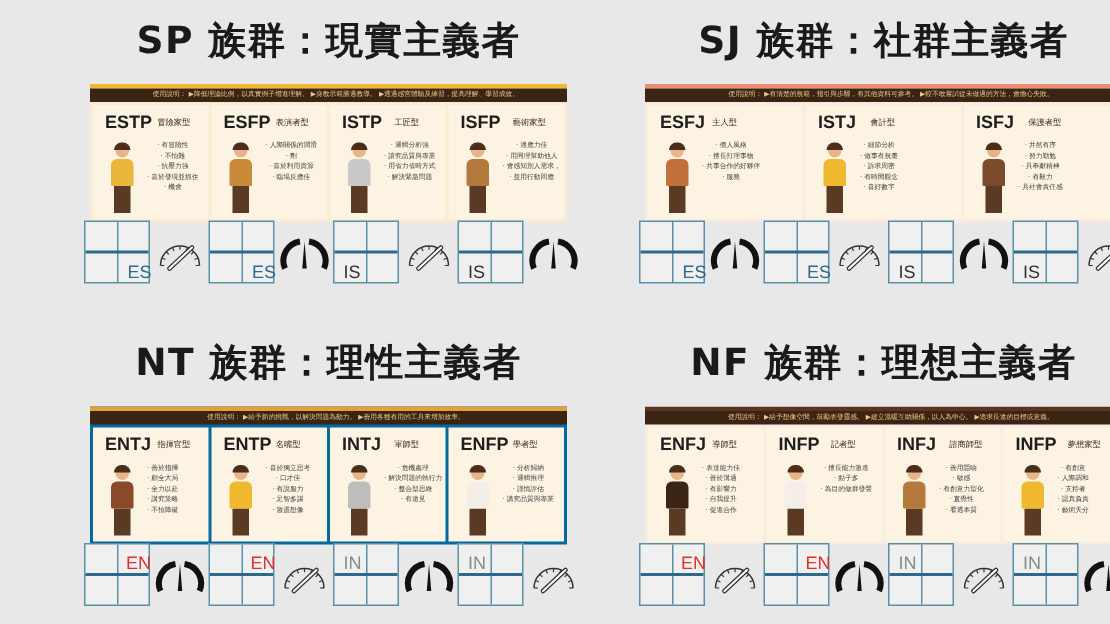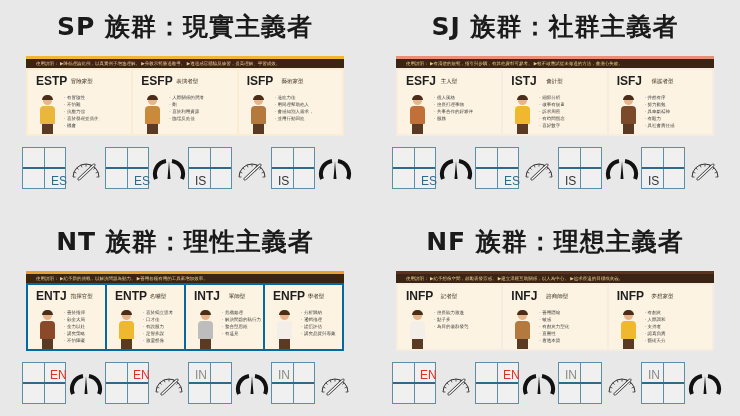--- a/index.html
+++ b/index.html
@@ -1,26 +1,26 @@
 <!DOCTYPE html>
 <html><head>
 <meta charset="utf-8">
 <style>
   * { box-sizing: border-box; margin: 0; padding: 0; }
   html, body { width: 740px; height: 416px; background: #e8e8e8; overflow: hidden; }
   body { font-family: "DejaVu Sans", "Liberation Sans", sans-serif; position: relative; }
-  .quad { position: absolute; width: 370px; height: 208px; }
+  .quad { position: absolute; width: 370px; height: 208px; margin-left: 34px; }
   .q-sp { left: 0; top: 0; }
   .q-sj { left: 370px; top: 0; }
   .q-nt { left: 0; top: 215px; }
   .q-nf { left: 370px; top: 215px; }
   .title { position: absolute; left: 0; width: 370px; top: 10px; text-align: center;
            font-size: 25px; color: #1a1a1a; letter-spacing: 1px; }
-  .panel { position: absolute; left: 26px; top: 56px; width: 318px; height: 80px;
-           background: #faecd0; overflow: hidden; }
+  .panel { position: absolute; left: 26px; top: 56px; width: 318px; height: 92px;
+           background: #faecd0; overflow: hidden; text-align: center; }
   .panel .topline { position: absolute; left: 0; right: 0; top: 0; height: 3px; }
   .panel .banner { position: absolute; left: 0; right: 0; top: 3px; height: 9px;
            background: #3b2414; color: #e6c98a; font-size: 4.5px; line-height: 9px;
            padding-left: 10px; white-space: nowrap; overflow: hidden; }
   .cards { position: absolute; left: 2px; right: 2px; top: 14px; bottom: 2px; display: flex; gap: 2px; }
   .card { flex: 1; background: #fcf3e2; position: relative; overflow: hidden; }
   .card .code { position: absolute; left: 8px; top: 4px; font-weight: bold; font-size: 12px; color: #1e1e1e; font-family: "Liberation Sans", sans-serif; }
   .card .role { position: absolute; top: 8px; font-size: 5.5px; color: #3a2a1a; }
   .card .traits { position: absolute; left: 36px; top: 24px; list-style: none; }
   .card .traits li { font-size: 4.5px; color: #444; line-height: 7px; white-space: nowrap; }
@@ -78,20 +78,36 @@
               <div class="hair"></div>
     </div>
     <ul class="traits">
               <li>人際關係的潤滑</li>
               <li>劑</li>
               <li>喜於利用資源</li>
               <li>臨場反應佳</li>
             </ul>
   </div>
           <div class="card">
+    <span class="code">ISTP</span>
+    <span class="role" style="left: 42.8px;">工匠型</span>
+    <div class="fig">
+      <div class="legs"></div>
+              <div class="body" style="background: rgb(201, 201, 201);"></div>
+              <div class="head"></div>
+              <div class="hair"></div>
+    </div>
+    <ul class="traits">
+              <li>邏輯分析強</li>
+              <li>讓究品質與專業</li>
+              <li>用省力省時方式</li>
+              <li>解決緊急問題</li>
+            </ul>
+  </div>
+          <div class="card">
     <span class="code">ISFP</span>
     <span class="role" style="left: 42.8px;">藝術家型</span>
     <div class="fig">
       <div class="legs"></div>
               <div class="body" style="background: rgb(179, 121, 61);"></div>
               <div class="head"></div>
               <div class="hair"></div>
     </div>
     <ul class="traits">
               <li>適應力佳</li>
@@ -417,20 +433,37 @@
           </svg></div>
       </div>
   </section>
     <section class="quad q-nf">
     <h1 class="title">NF 族群：理想主義者</h1>
     <div class="panel" style="background: rgb(246, 236, 226);">
       <div class="topline" style="background: rgb(90, 52, 32);"></div>
       <div class="banner">使用說明：  ▶給予想像空間，鼓勵表發靈感。 ▶建立溫暖互助關係，以人為中心。 ▶追求長遠的目標或意義。</div>
       <div class="cards">
           <div class="card">
+    <span class="code">ENFJ</span>
+    <span class="role" style="left: 42.8px;">導師型</span>
+    <div class="fig">
+      <div class="legs"></div>
+              <div class="body" style="background: rgb(59, 36, 20);"></div>
+              <div class="head"></div>
+              <div class="hair"></div>
+    </div>
+    <ul class="traits">
+              <li>表達能力佳</li>
+              <li>善於溝通</li>
+              <li>有影響力</li>
+              <li>自我提升</li>
+              <li>促進合作</li>
+            </ul>
+  </div>
+          <div class="card">
     <span class="code">INFP</span>
     <span class="role" style="left: 42.8px;">記者型</span>
     <div class="fig">
       <div class="legs"></div>
               <div class="body" style="background: rgb(243, 239, 232);"></div>
               <div class="head"></div>
               <div class="hair"></div>
     </div>
     <ul class="traits">
               <li>擅長能力激進</li>

